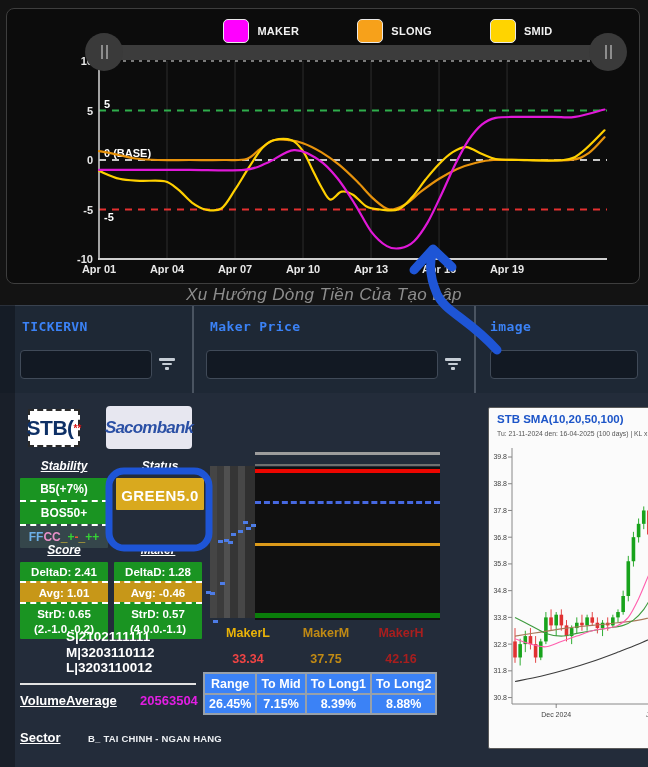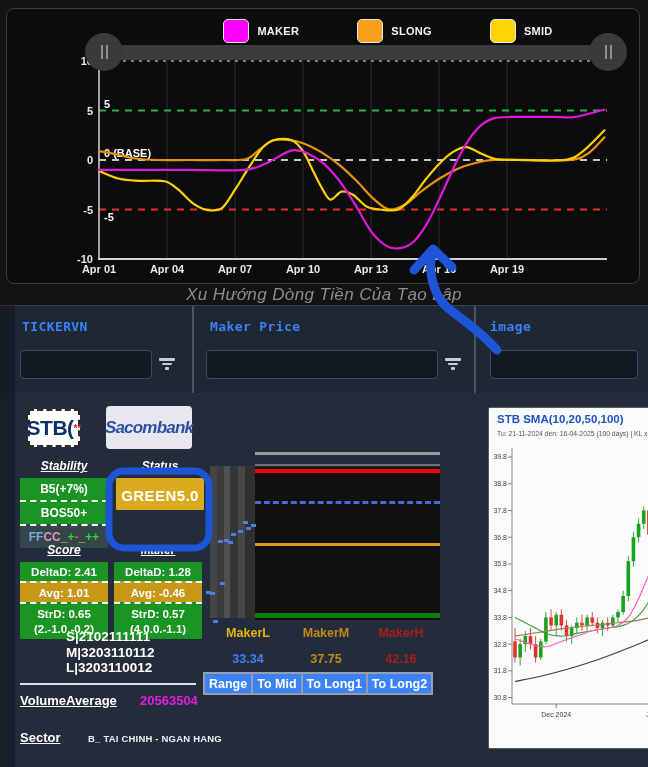--- a/index.html
+++ b/index.html
@@ -263,31 +263,37 @@
           <i style="left: 15px; top: 134px;"></i>
           <i style="left: 1px; top: 143px;"></i>
           <i style="left: 5px; top: 144px;"></i>
           <i style="left: 8px; top: 172px;"></i>
         </div>
     </div>
 
     <div class="mk-label" style="left: 205px; top: 233px; color: #eab308;">MakerL</div>
     <div class="mk-label" style="left: 283px; top: 233px; color: rgb(192, 138, 20);">MakerM</div>
     <div class="mk-label" style="left: 358px; top: 233px; color: rgb(168, 30, 30);">MakerH</div>
-    <div class="mk-value" style="left: 205px; top: 259px; color: #3b82f6;">33.34</div>
+    <div class="mk-value" style="left: 205px; top: 259px; color: #ef4444;">33.34</div>
     <div class="mk-value" style="left: 283px; top: 259px; color: rgb(192, 138, 20);">37.75</div>
     <div class="mk-value" style="left: 358px; top: 259px; color: rgb(168, 30, 30);">42.16</div>
 
     <table class="range-table">
       <tbody>
           <tr class="rt-h">
         <td>Range</td>
         <td>To Mid</td>
         <td>To Long1</td>
         <td>To Long2</td>
+      </tr>
+      <tr>
+        <td>26.45%</td>
+        <td>7.15%</td>
+        <td>8.39%</td>
+        <td>8.88%</td>
       </tr>
     </tbody>
       </table>
 
     <div class="candle-panel">
       <div class="cs-title">STB SMA(10,20,50,100)</div>
       <div class="cs-sub">Tu: 21-11-2024 den: 16-04-2025 (100 days) | KL x 1.0</div>
       <svg id="candle-svg" viewBox="0 0 172 300" preserveAspectRatio="none">
           <line x1="19" y1="17" x2="23" y2="17" stroke="#666" stroke-width="0.8"></line>
           <text x="18" y="19.4" text-anchor="end" class="cs-ax">39.8</text>

